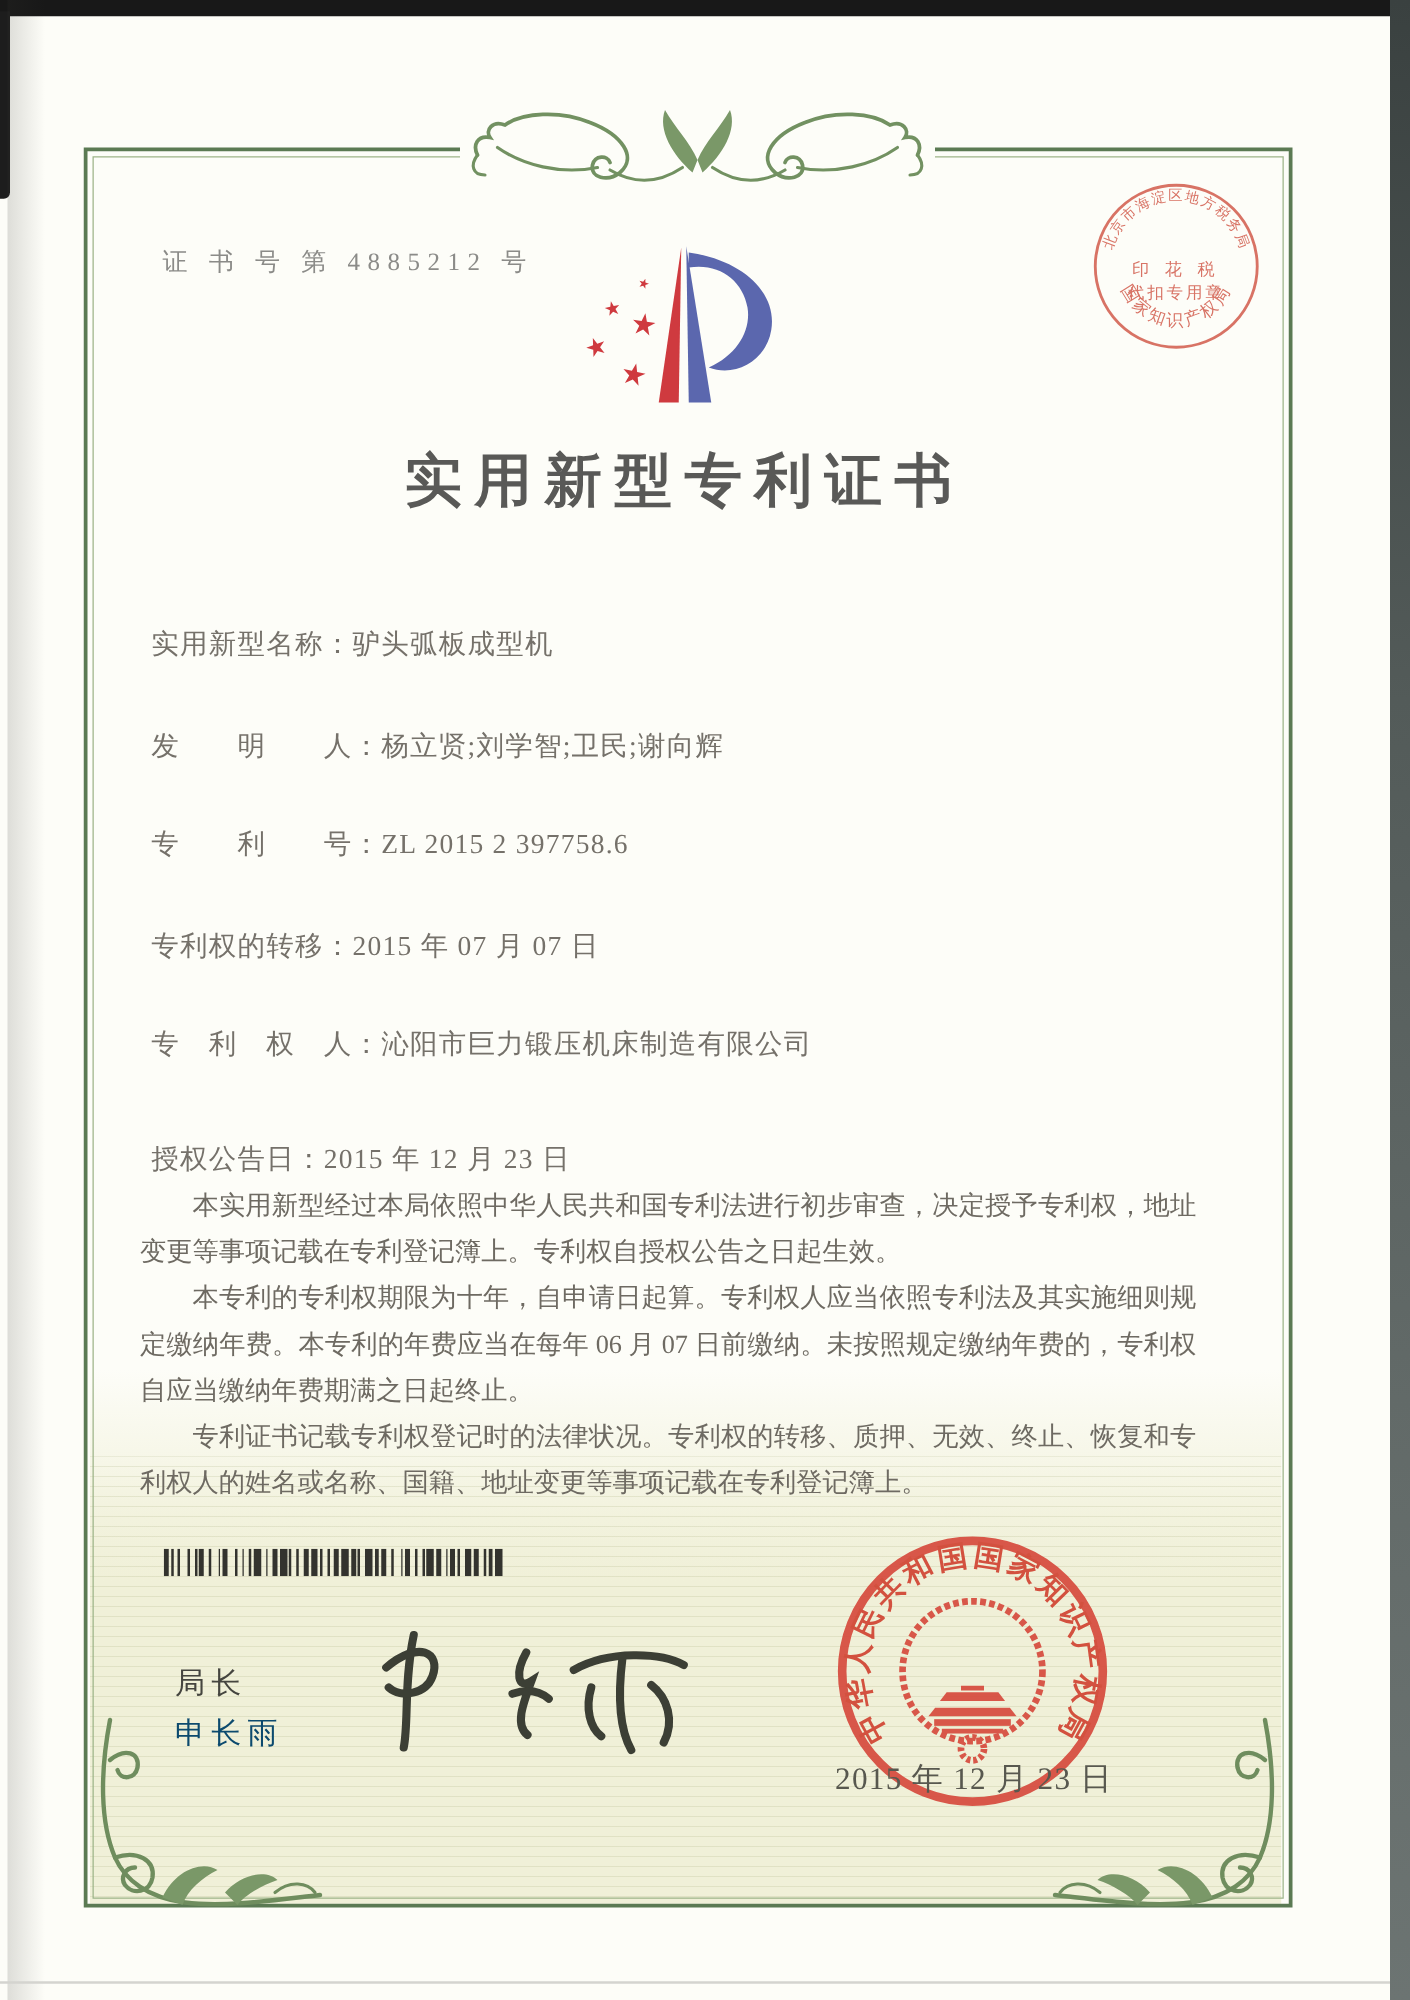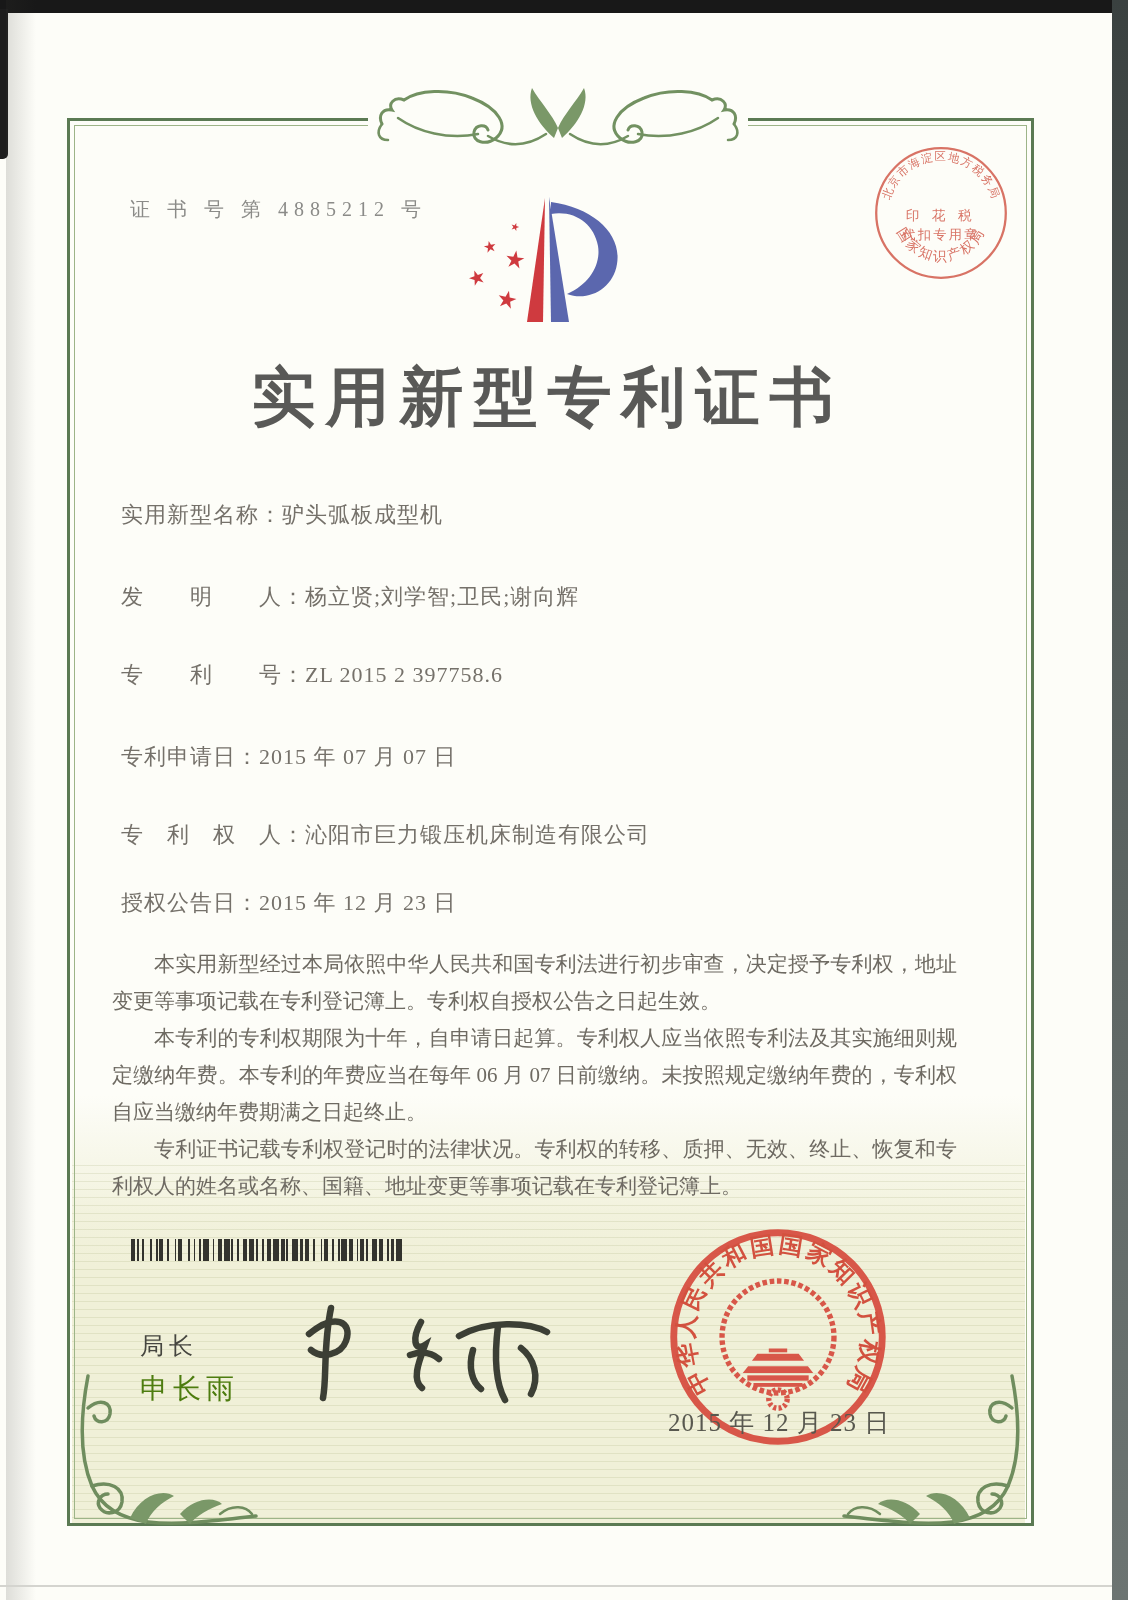--- a/index.html
+++ b/index.html
@@ -18,35 +18,35 @@
   .frame{position:absolute;left:67px;top:118px;width:961px;height:1402px;border:3px solid #5b7a53;}
   .frame-inner{position:absolute;inset:4px;border:1px solid #9db488;}
 
   
   .tint{position:absolute;left:72px;top:1095px;width:953px;height:428px;
         background:linear-gradient(to bottom,rgba(240,240,216,0) 0px,rgba(240,240,216,.85) 120px,#f0f0d8 170px);}
   .waves{position:absolute;left:72px;top:1165px;width:953px;height:358px;
          background:repeating-linear-gradient(to bottom,rgba(148,156,98,.17) 0 1px,rgba(0,0,0,0) 1px 8px);}
 
   .certno{position:absolute;left:96px;top:196px;font-size:20px;color:#8b8b88;letter-spacing:6px;margin-left:34px;}
-  .title{position:absolute;left:67px;top:354px;width:961px;text-align:center;font-size:64px;
+  .title{position:absolute;left:67px;top:354px;width:961px;text-align:center;font-size:46px;
          font-weight:600;color:#595957;letter-spacing:10px;}
 
   .field{position:absolute;left:121px;font-size:22px;color:#75716a;letter-spacing:1px;white-space:nowrap;}
-  .f1{top:500px}.f2{top:582px}.f3{top:660px}.f4{top:742px}.f5{top:820px}.f6{top:888px}
+  .f1{top:500px}.f2{top:582px}.f3{top:660px}.f4{top:742px}.f5{top:820px}.f6{top:912px}
 
   .paras{position:absolute;left:112px;top:946px;width:845px;font-size:21px;line-height:37px;
          color:#6e6a62;text-align:justify;}
   .paras p{margin:0;text-indent:2em;}
 
   .barcode{position:absolute;left:131px;top:1239px;width:283px;height:22px;display:flex;overflow:hidden;}
 
   .director-title{position:absolute;left:140px;top:1330px;font-size:24px;color:#45453f;
                   font-family:"Liberation Sans","DejaVu Sans",sans-serif;letter-spacing:5px;font-weight:500;}
-  .director-name{position:absolute;left:140px;top:1370px;font-size:28px;color:#4d7c0f;
+  .director-name{position:absolute;left:140px;top:1370px;font-size:24px;color:#0c4a6e;
                  font-family:"Liberation Sans","DejaVu Sans",sans-serif;letter-spacing:5px;font-weight:500;}
 
   .signature{position:absolute;left:293px;top:1294px;}
   .logo{position:absolute;left:452px;top:190px;}
   .tax-stamp{position:absolute;left:868px;top:140px;opacity:.82;}
   .authority-seal{position:absolute;left:663px;top:1222px;opacity:.9;}
   .seal-date{position:absolute;left:668px;top:1406px;width:220px;font-size:25px;color:#58584f;
              letter-spacing:1px;white-space:nowrap;}
   .page-footer{position:absolute;left:67px;top:1482px;width:961px;text-align:center;font-size:19px;
                color:#77756b;letter-spacing:3px;}
@@ -147,21 +147,21 @@
   <div class="field f1">
     <span>实用新型名称：</span><span>驴头弧板成型机</span>
   </div>
   <div class="field f2">
     <span>发　　明　　人：</span><span>杨立贤;刘学智;卫民;谢向辉</span>
   </div>
   <div class="field f3">
     <span>专　　利　　号：</span><span>ZL 2015 2 397758.6</span>
   </div>
   <div class="field f4">
-    <span>专利申请日：</span><span>2015 年 07 月 07 日</span>
+    <span>专利权的转移：</span><span>2015 年 07 月 07 日</span>
   </div>
   <div class="field f5">
     <span>专　利　权　人：</span><span>沁阳市巨力锻压机床制造有限公司</span>
   </div>
   <div class="field f6">
     <span>授权公告日：</span><span>2015 年 12 月 23 日</span>
   </div>
 
   <div class="paras">
     <p>本实用新型经过本局依照中华人民共和国专利法进行初步审查，决定授予专利权，地址变更等事项记载在专利登记簿上。专利权自授权公告之日起生效。</p>

